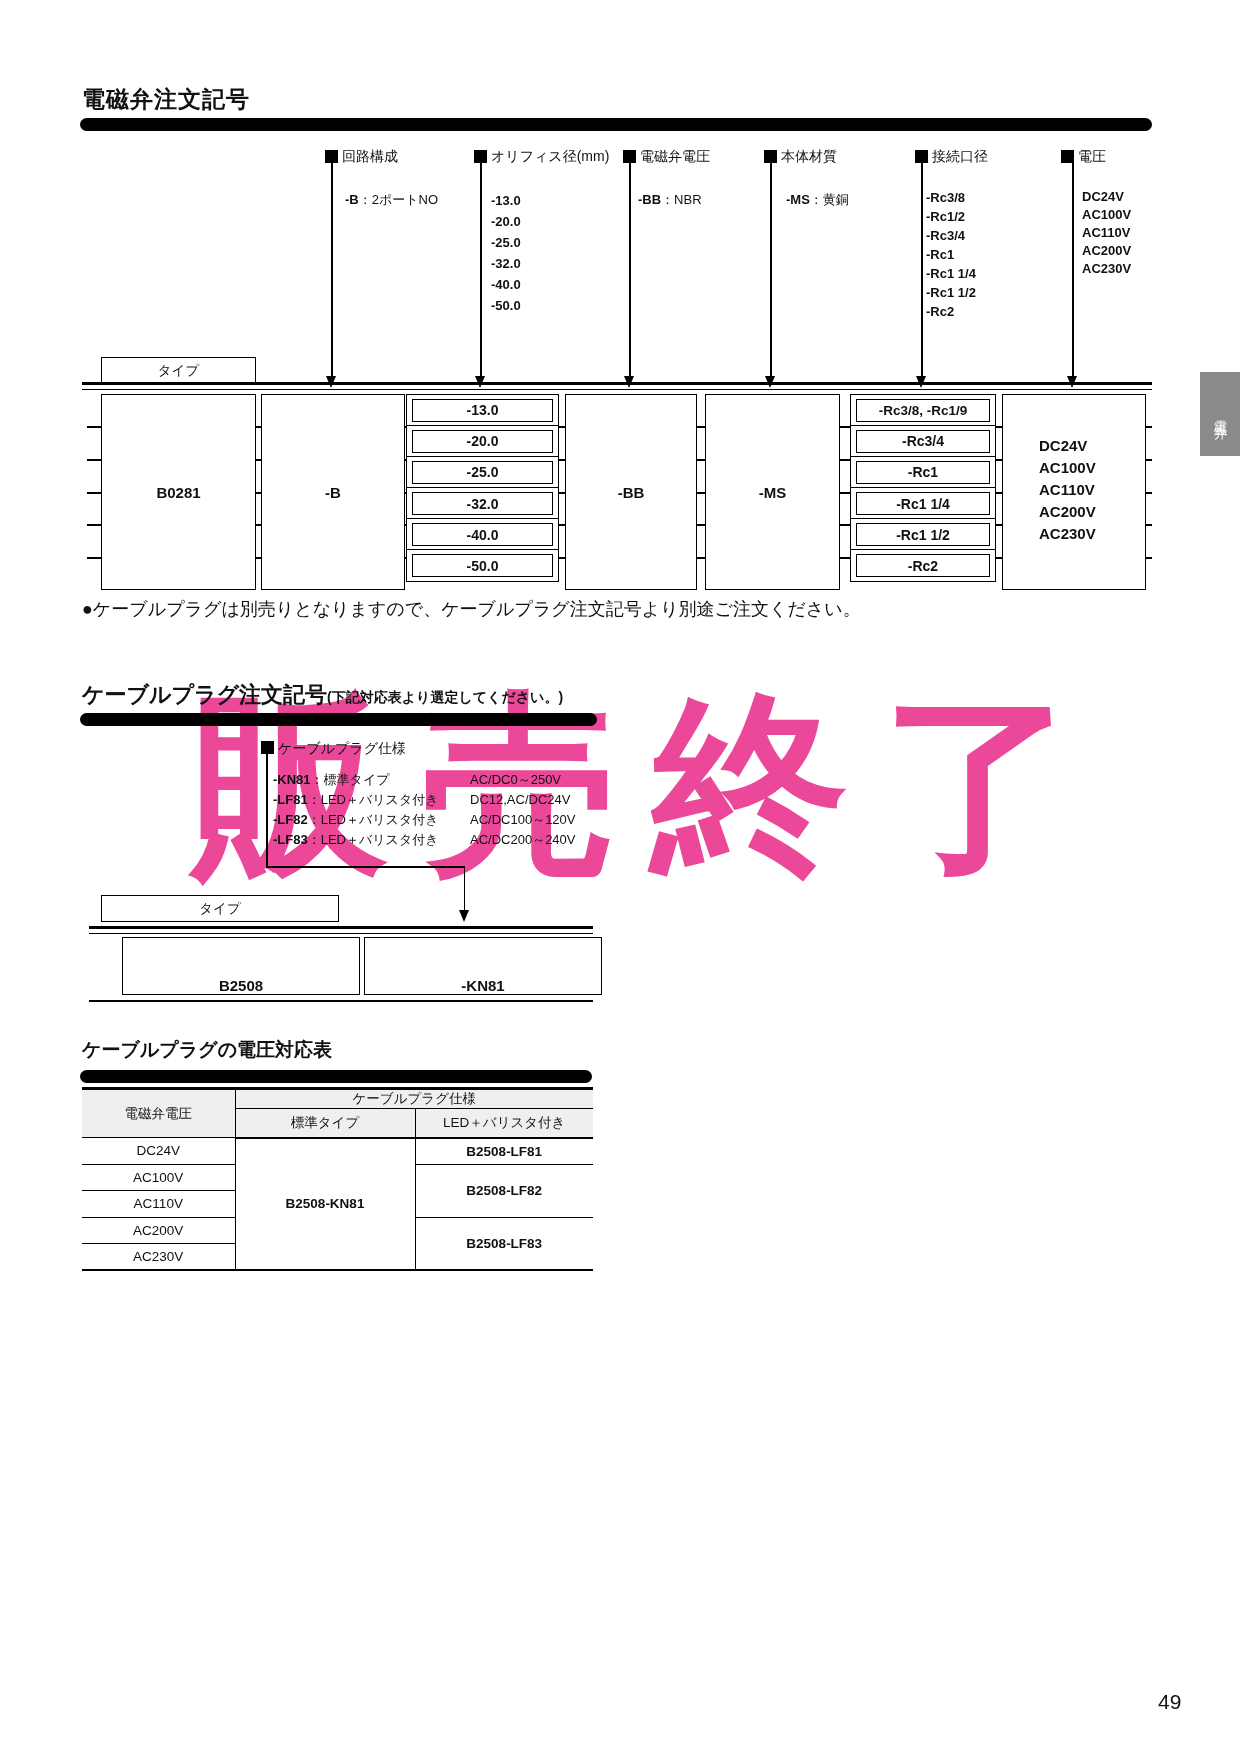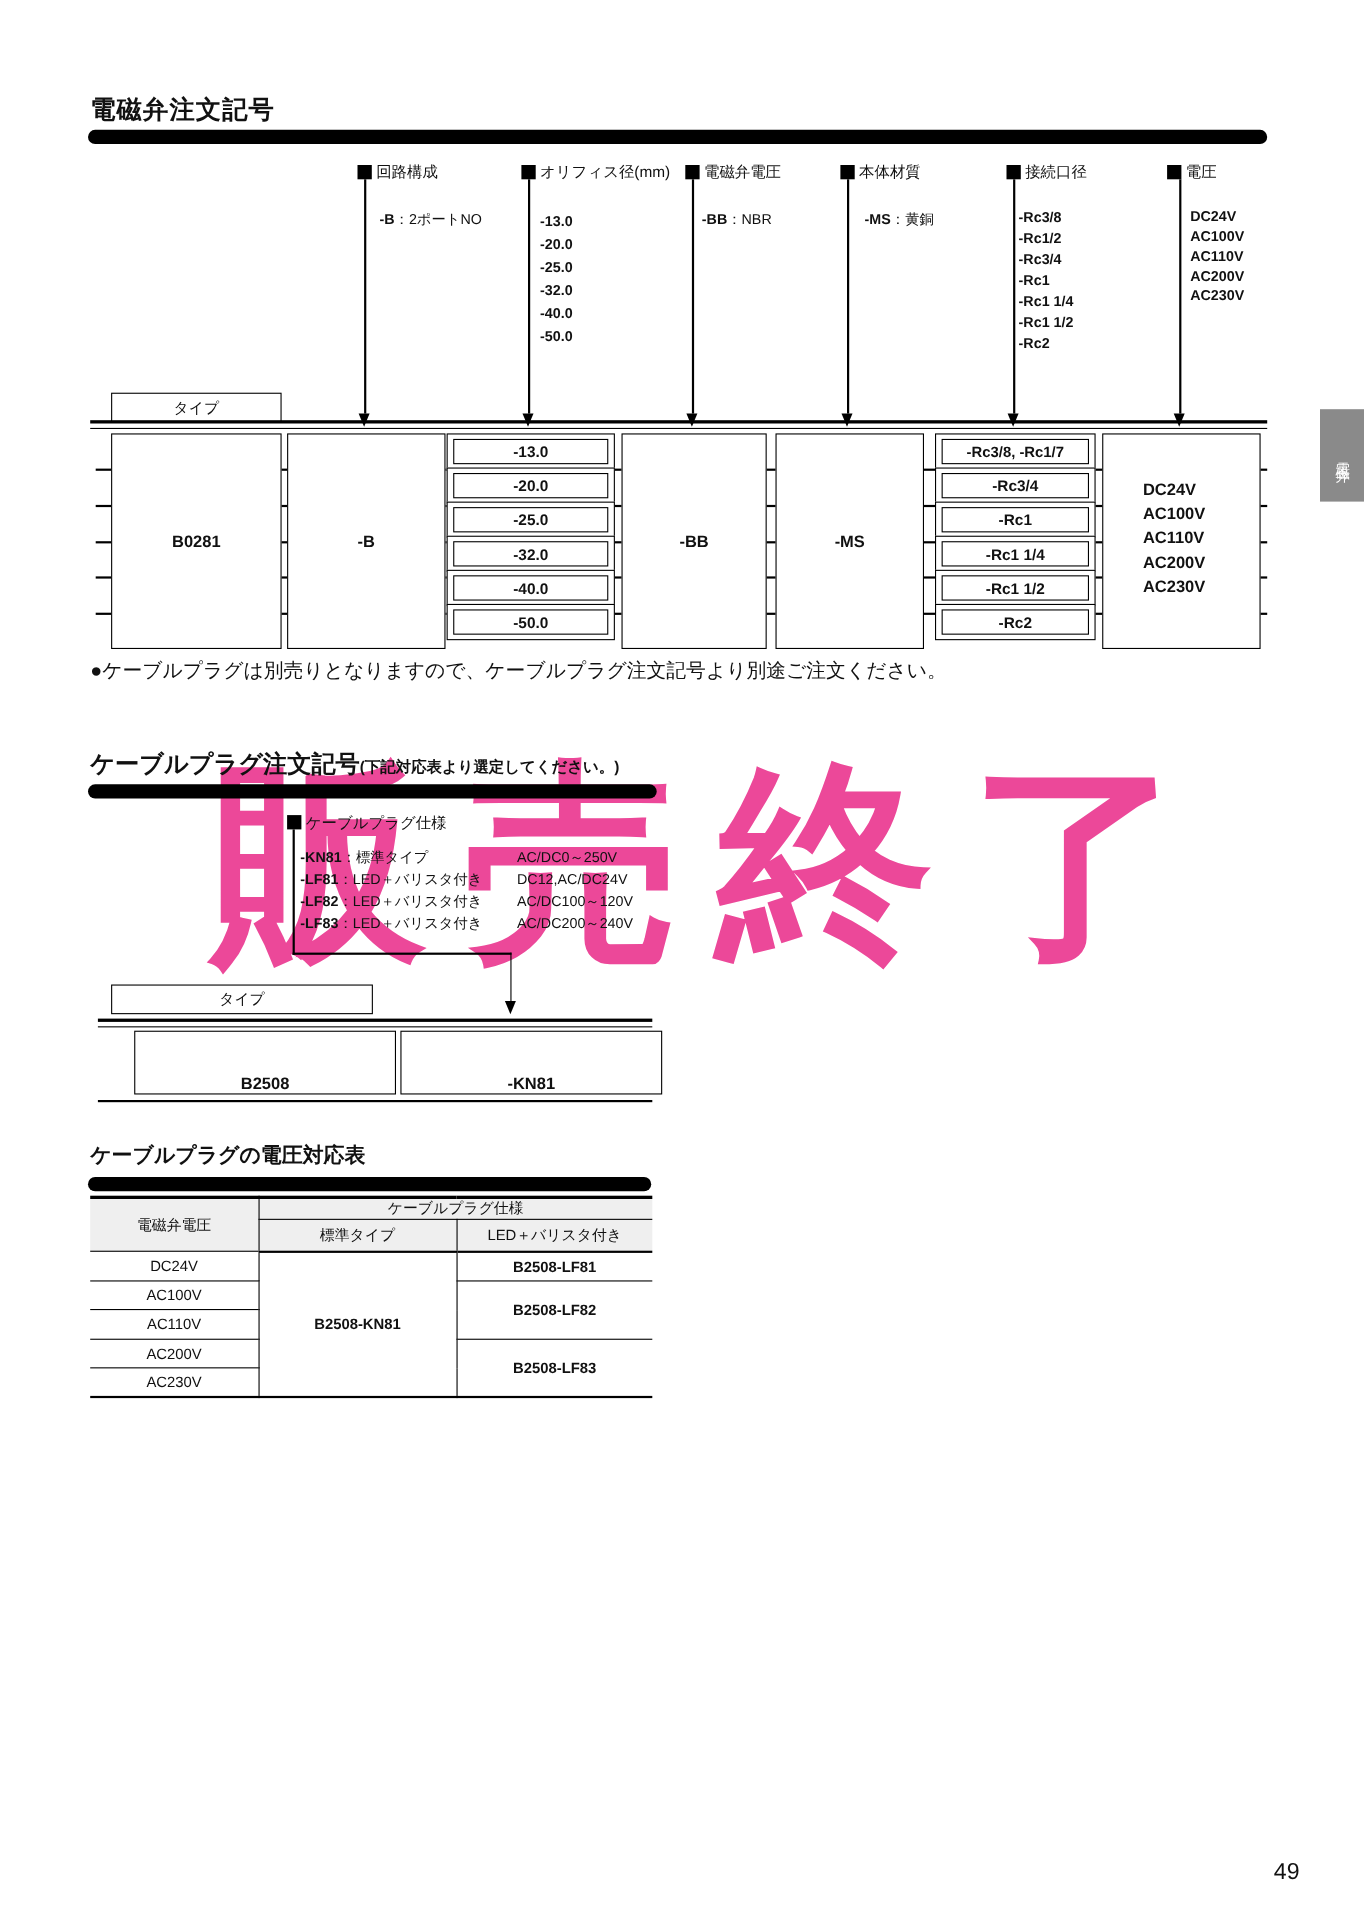--- a/index.html
+++ b/index.html
@@ -155,21 +155,21 @@
 
   <div class="abs z2 box" style="left:565px;top:394px;width:132px;height:196px;">
       <span>-BB</span>
     </div>
   <div class="abs z2 box" style="left:705px;top:394px;width:135px;height:196px;">
       <span>-MS</span>
     </div>
 
   <div class="abs z2" style="left:850px;top:394px;width:146px;">
     <div class="stackcell" style="height:32.6px;">
-        <div class="stackinner" style="font-size:13.5px;">-Rc3/8, -Rc1/7</div>
+        <div class="stackinner" style="font-size:13.5px;">-Rc3/8, -Rc1/9</div>
       </div>
     <div class="stackcell" style="height:32.6px;margin-top:-1.5px;">
         <div class="stackinner">-Rc3/4</div>
       </div>
     <div class="stackcell" style="height:32.6px;margin-top:-1.5px;">
         <div class="stackinner">-Rc1</div>
       </div>
     <div class="stackcell" style="height:32.6px;margin-top:-1.5px;">
         <div class="stackinner">-Rc1 1/4</div>
       </div>

